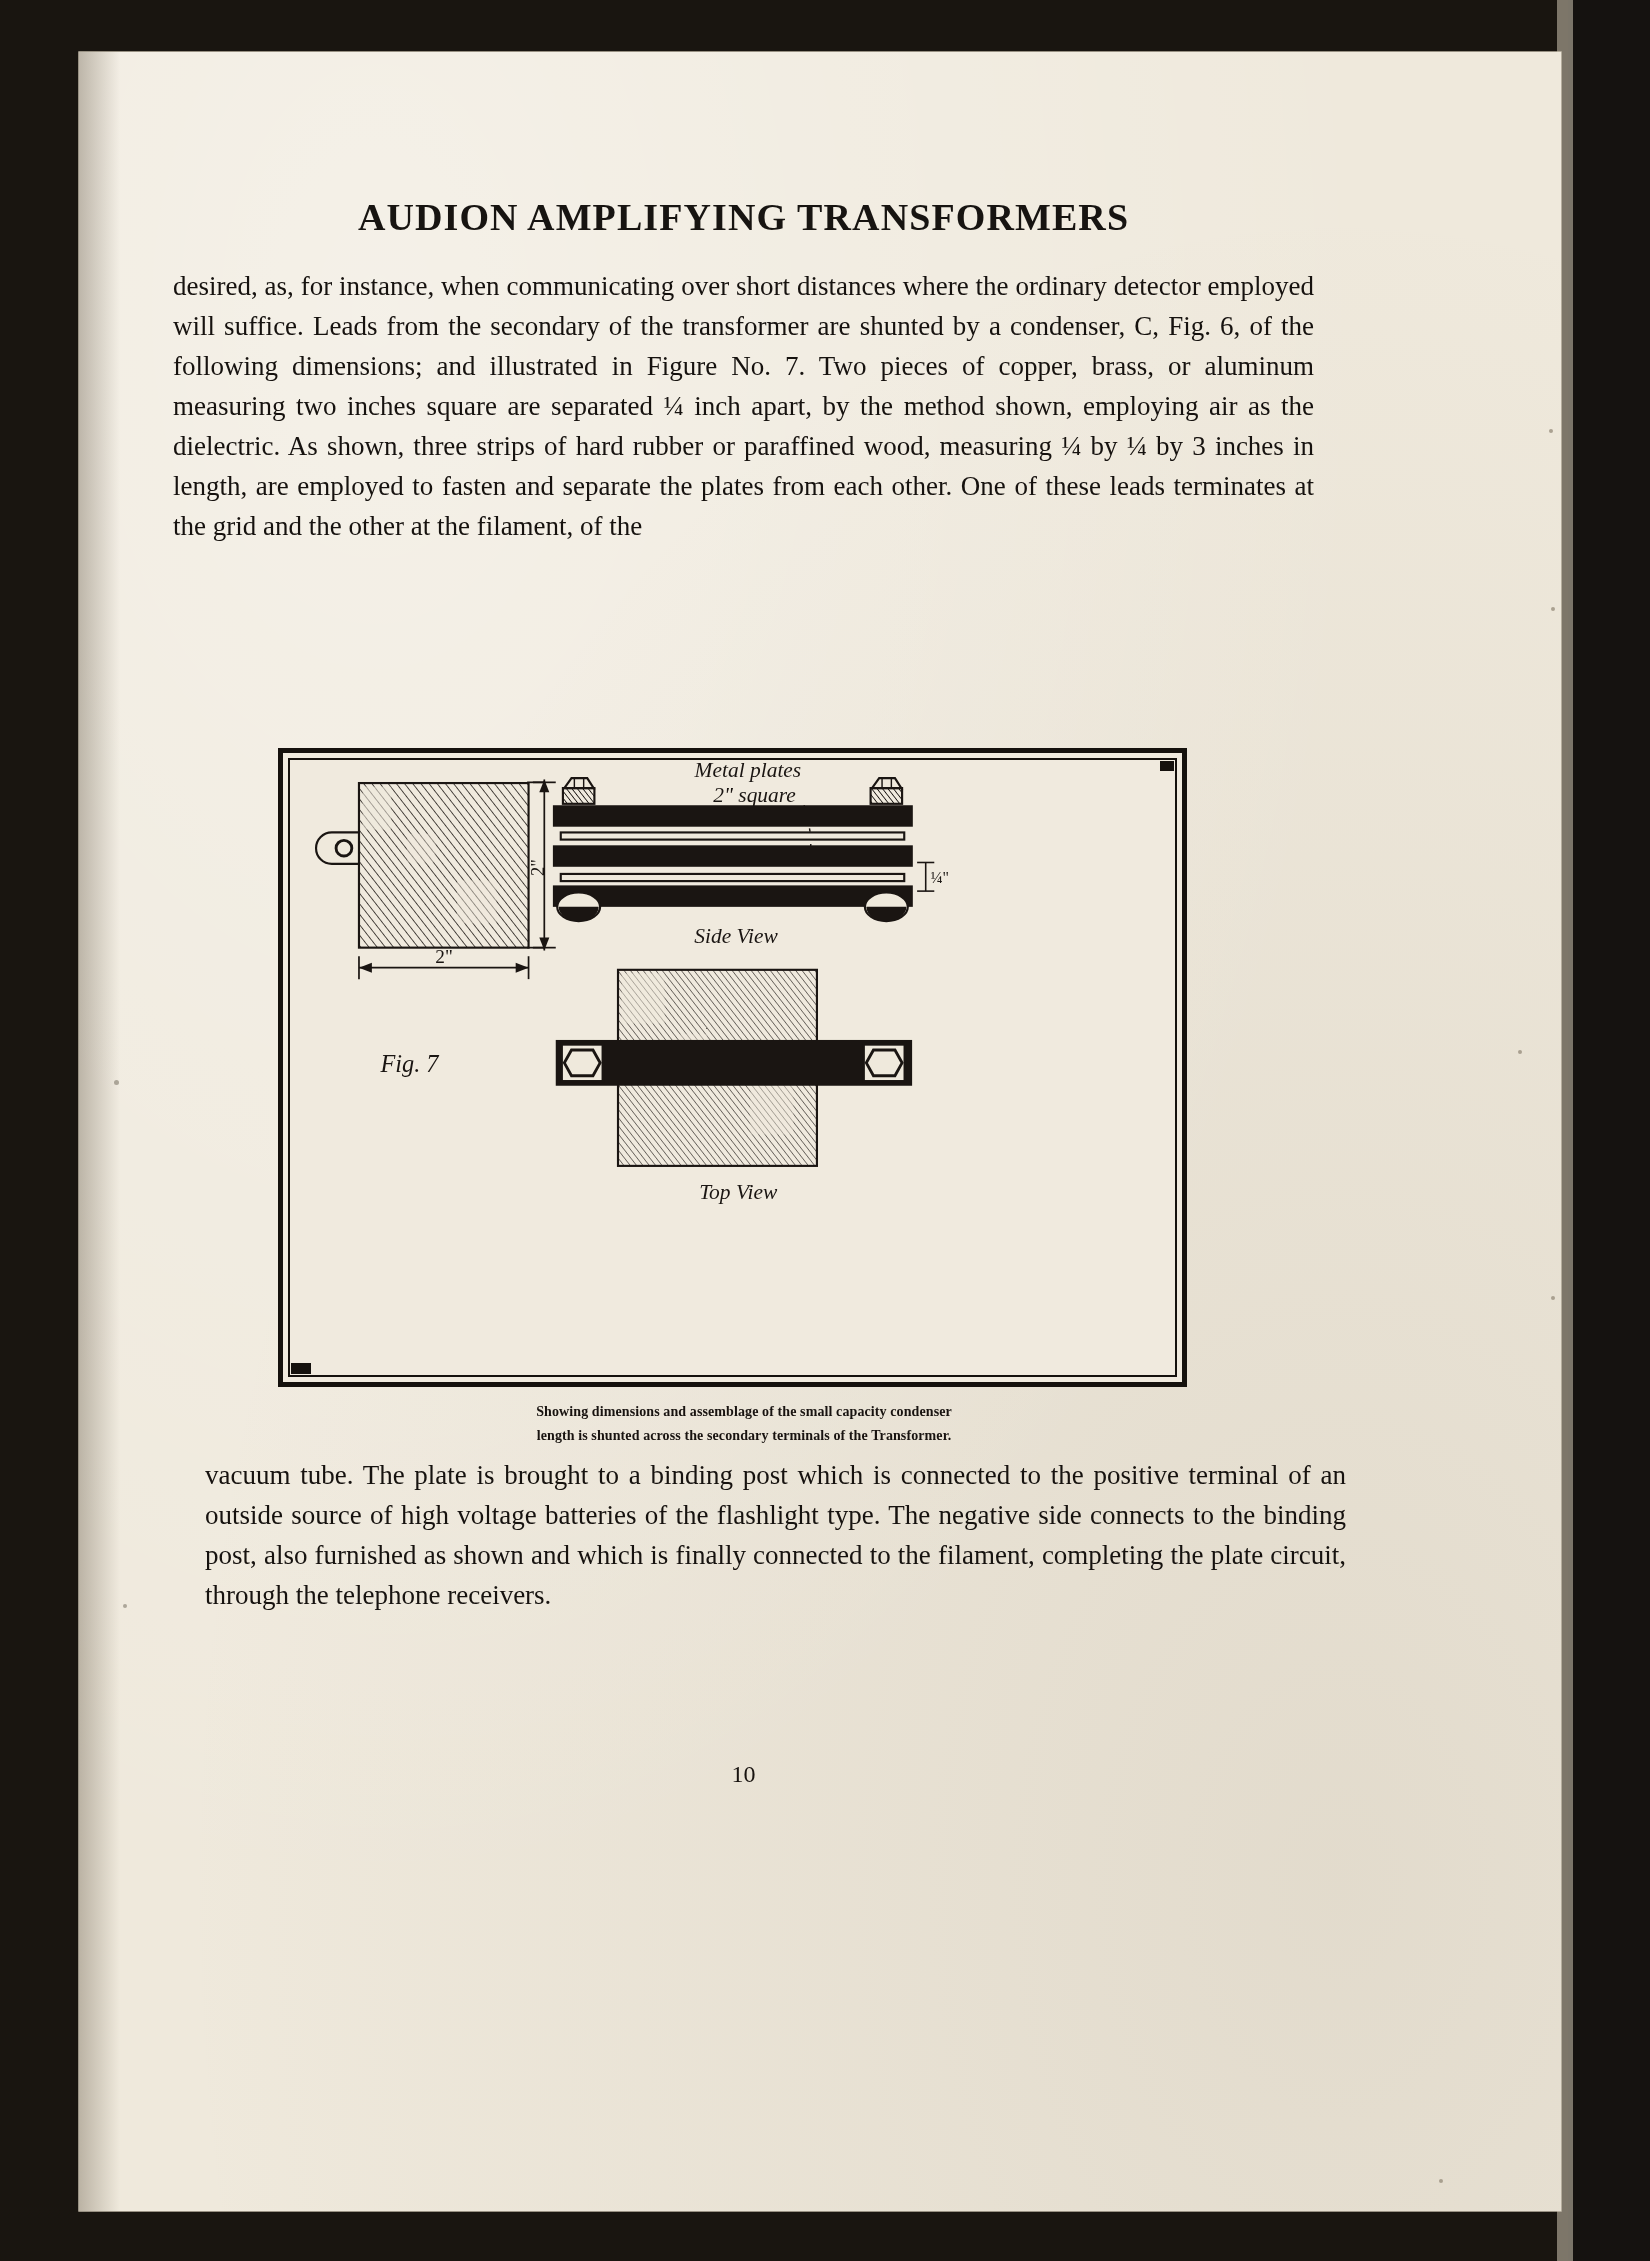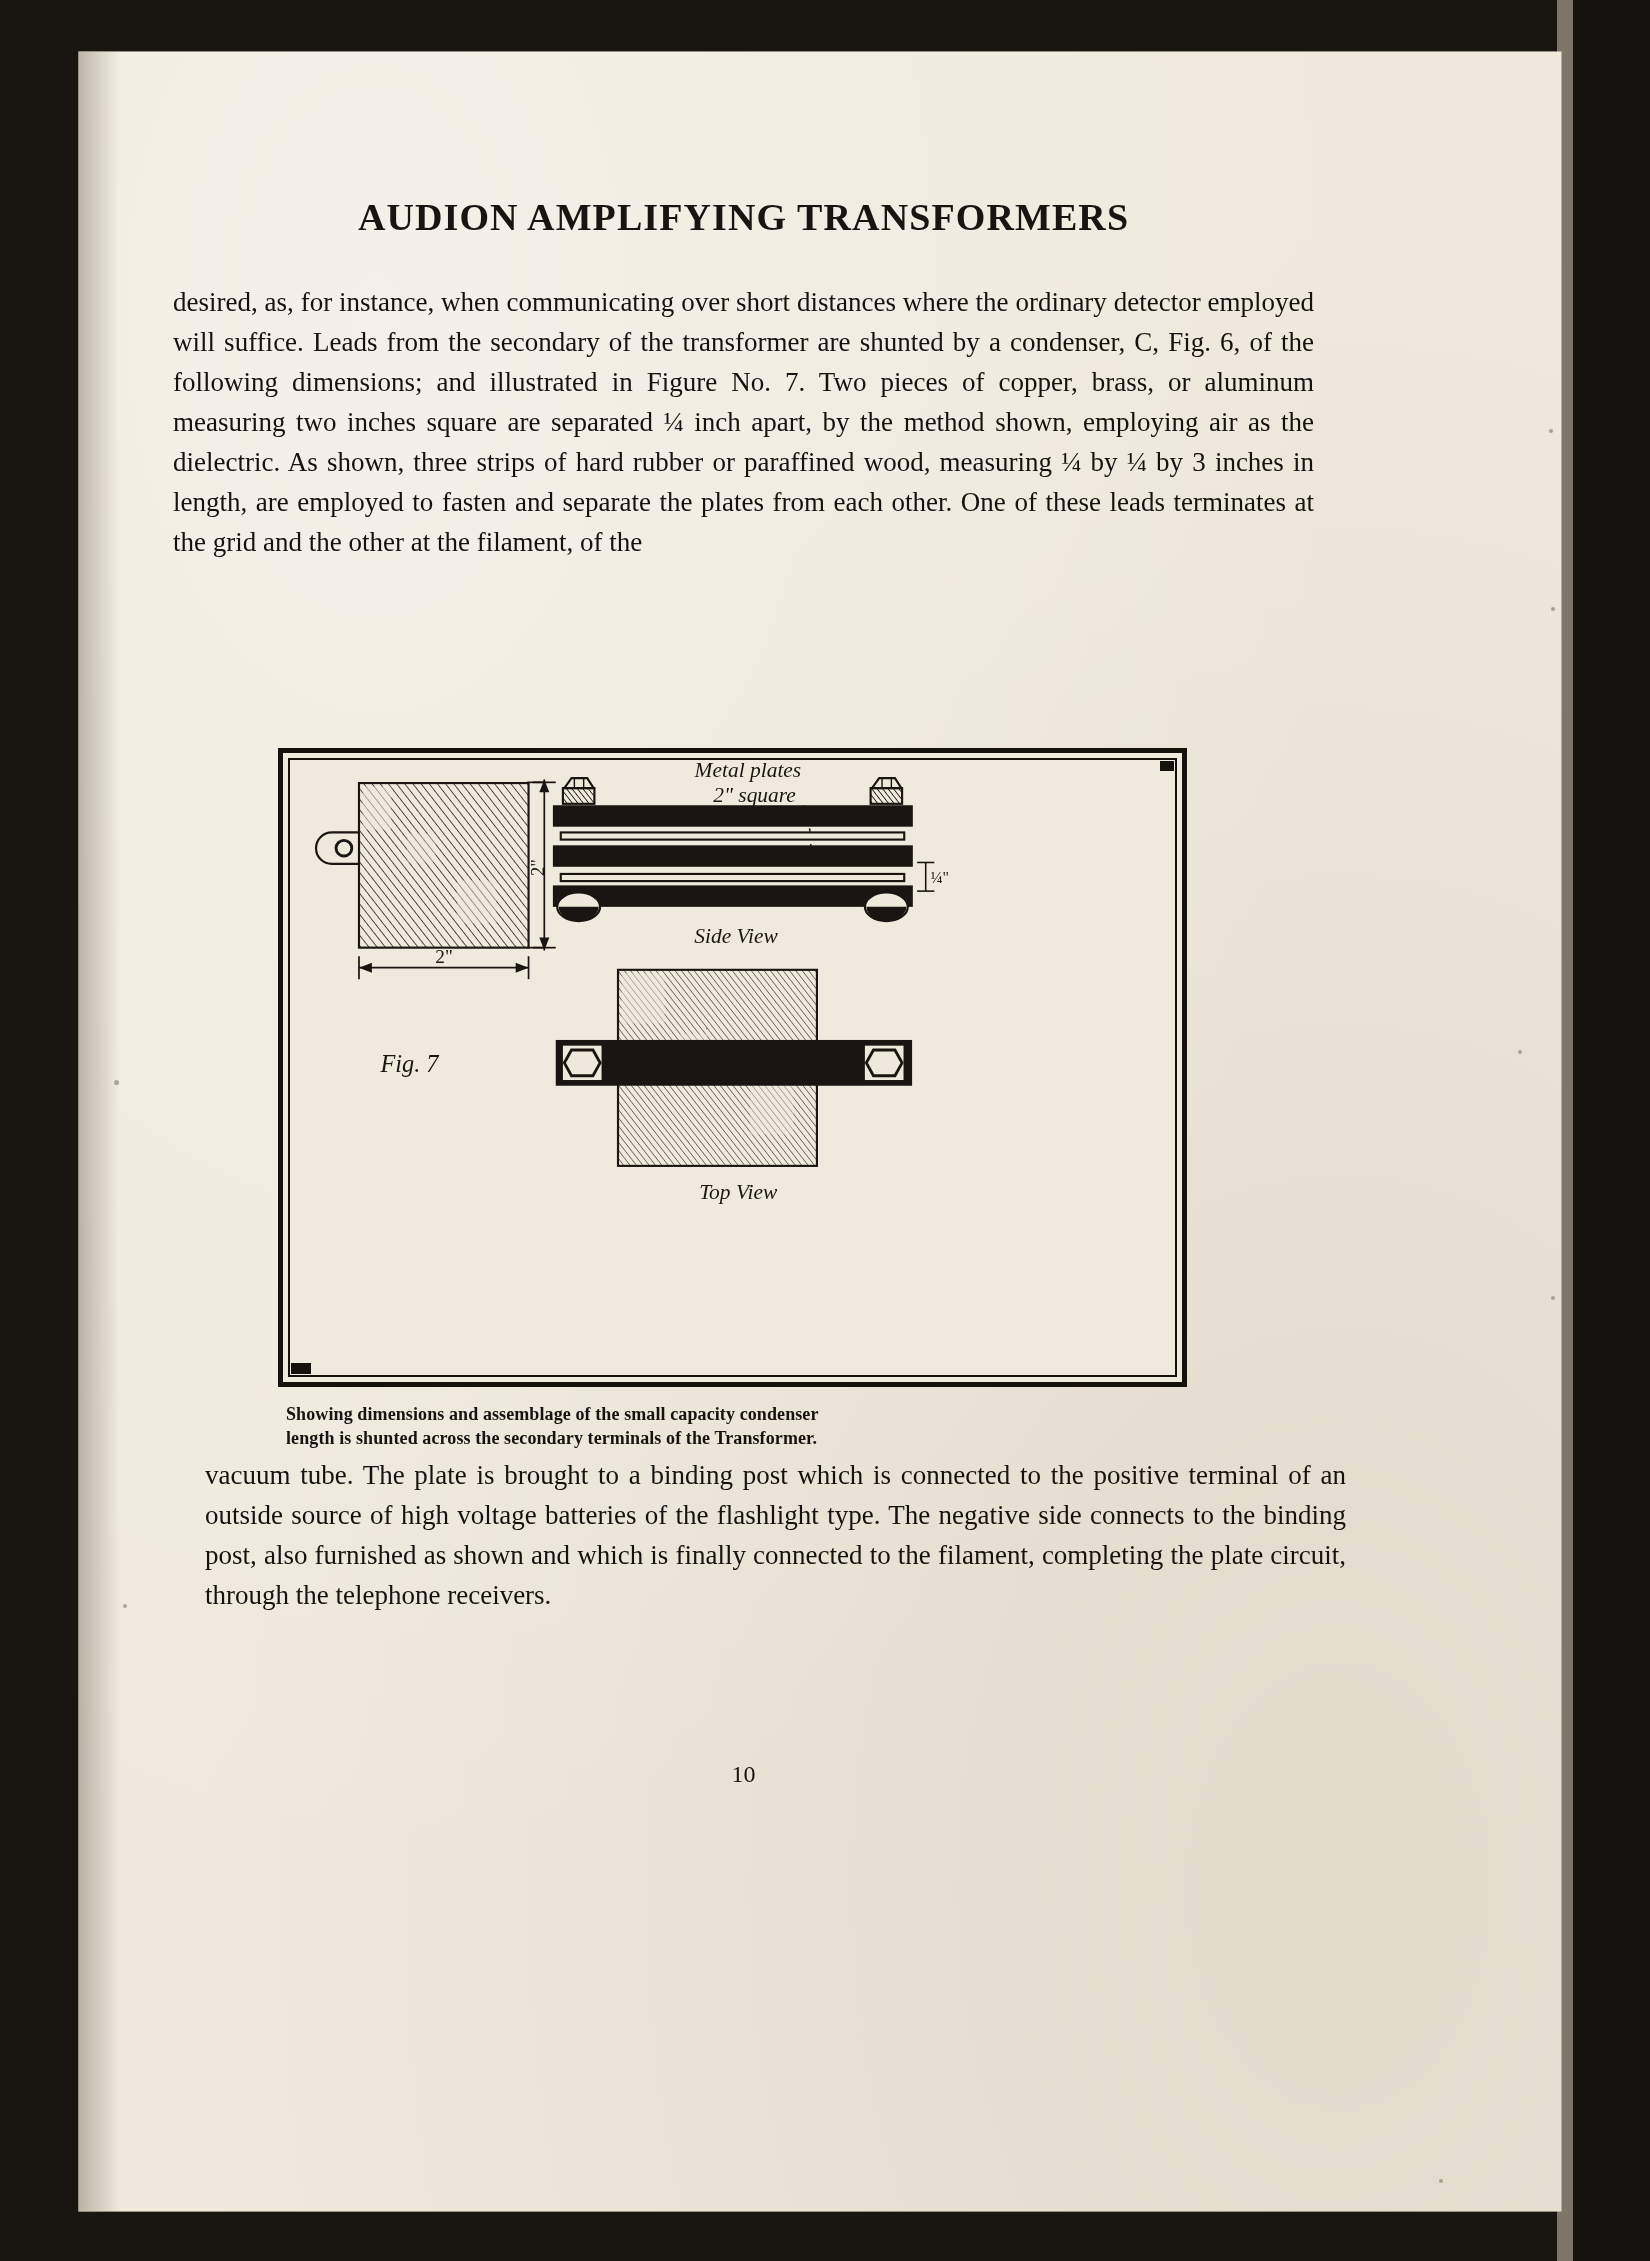--- a/index.html
+++ b/index.html
@@ -85,21 +85,21 @@
   }
 
   .body-text {
     font-size: 27px;
     line-height: 40px;
     color: #16120f;
     text-align: justify;
     text-justify: inter-word;
   }
   .body-text p { margin: 0; }
-  #para1 { top: 282px; }
+  #para1 { top: 266px; }
   #para2 { top: 1455px; margin-left: 32px; }
 
   
   #figure {
     position: absolute;
     left: 278px;
     top: 748px;
     width: 909px;
     height: 639px;
     background: #f0eade;
@@ -124,23 +124,24 @@
   }
 
   svg.fig-art { position:absolute; left:0; top:0; width:909px; height:639px; }
 
   .cap-line {
     position: absolute;
     left: 286px;
     width: 916px;
     font-family: "Liberation Serif", serif;
     font-weight: bold;
-    font-size: 18px;
+    font-size: 14px;
     letter-spacing: 0.1px;
     color: #181310;
+    text-align: center;
   }
   #cap1 { top: 1404px; }
   #cap2 { top: 1428px; }
 
   #pagenum {
     position: absolute;
     left: 173px;
     top: 1761px;
     width: 1141px;
     text-align: center;

